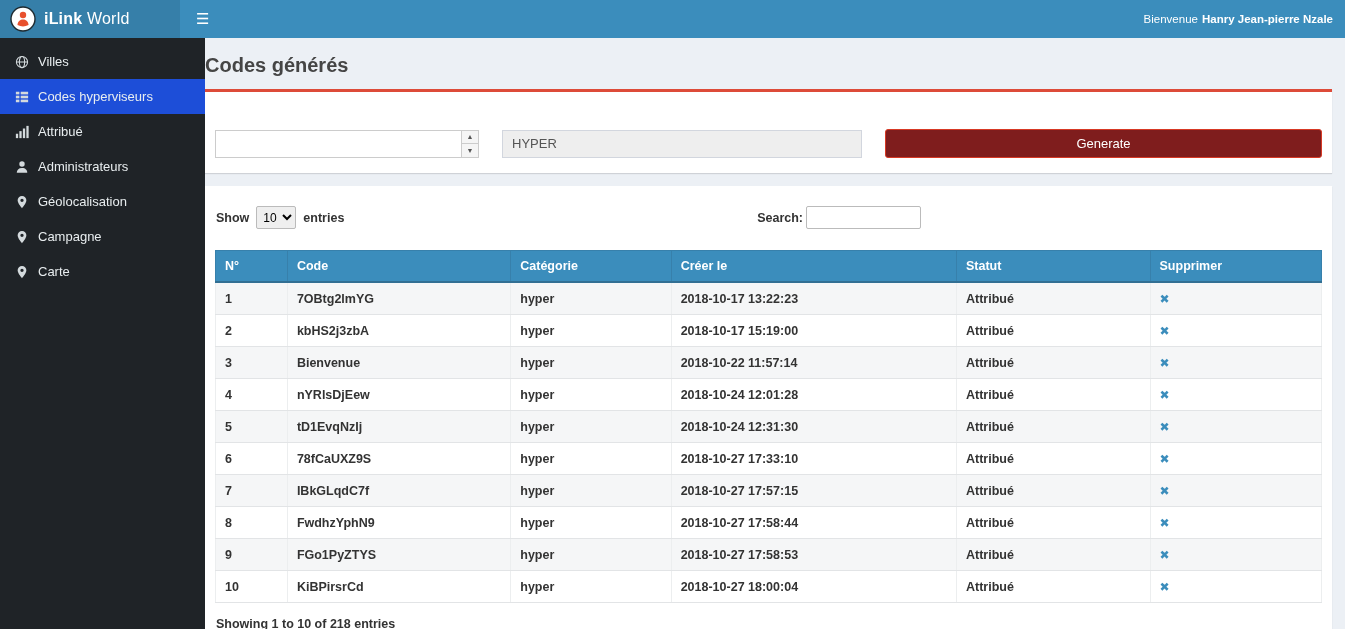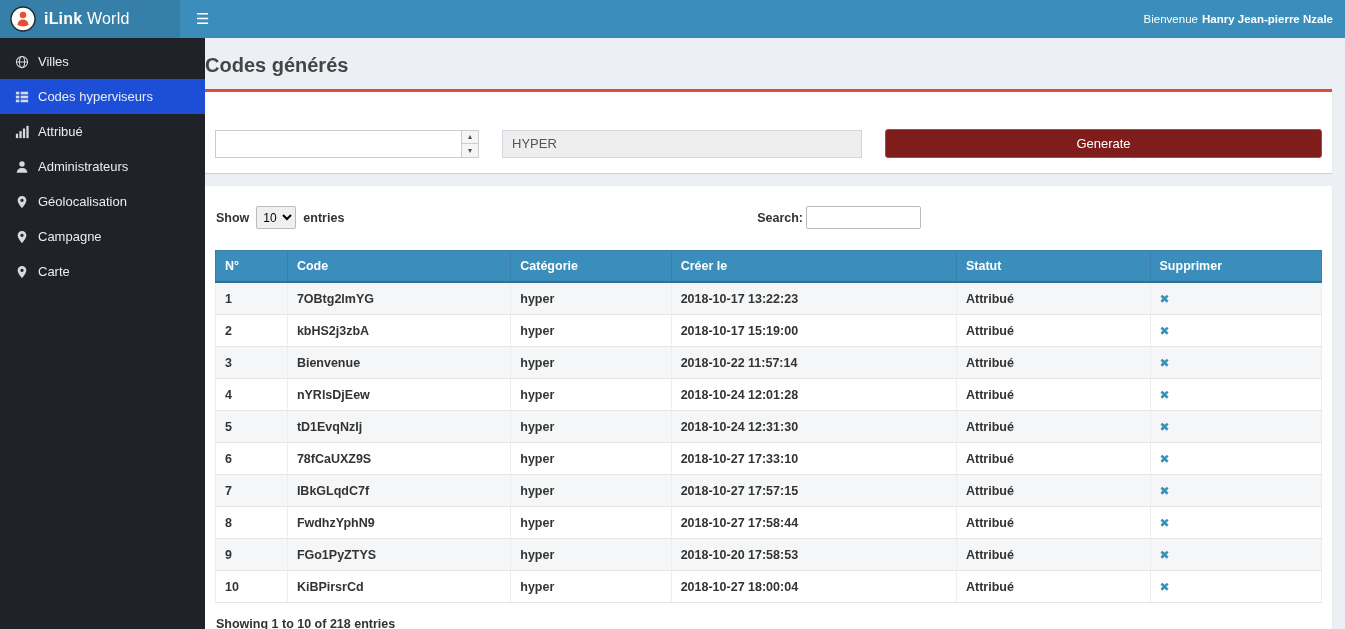--- a/index.html
+++ b/index.html
@@ -278,21 +278,21 @@
               <td>FwdhzYphN9</td>
               <td>hyper</td>
               <td>2018-10-27 17:58:44</td>
               <td>Attribué</td>
               <td><span class="del-x">✖</span></td>
             </tr>
             <tr>
               <td>9</td>
               <td>FGo1PyZTYS</td>
               <td>hyper</td>
-              <td>2018-10-20 17:58:53</td>
+              <td>2018-10-27 17:58:53</td>
               <td>Attribué</td>
               <td><span class="del-x">✖</span></td>
             </tr>
             <tr>
               <td>10</td>
               <td>KiBPirsrCd</td>
               <td>hyper</td>
               <td>2018-10-27 18:00:04</td>
               <td>Attribué</td>
               <td><span class="del-x">✖</span></td>

